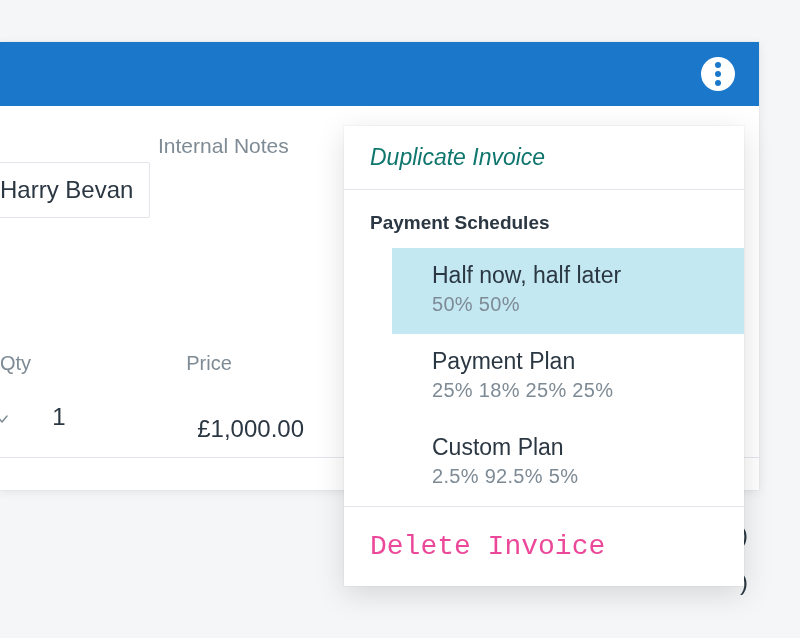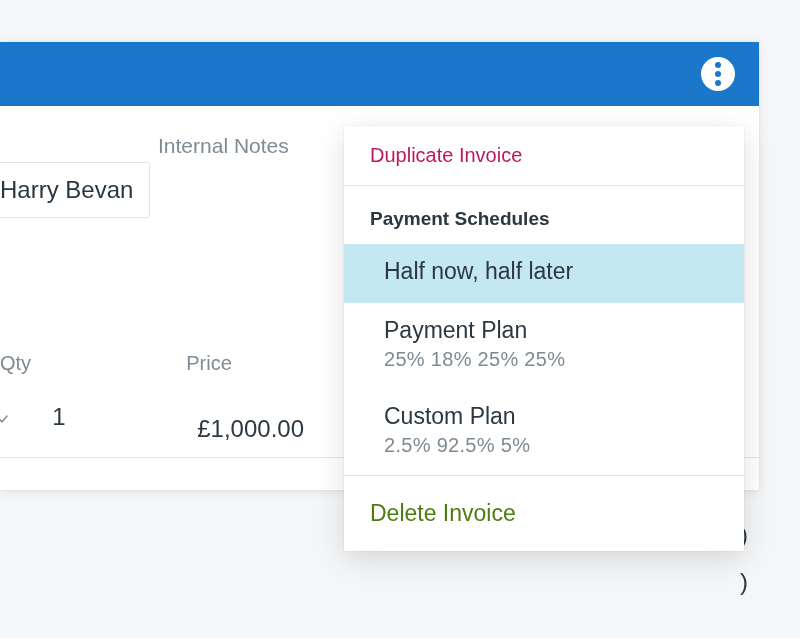--- a/index.html
+++ b/index.html
@@ -96,39 +96,41 @@
   .popover {
     position: absolute;
     top: 20px;
     left: 344px;
     width: 400px;
     background: #fff;
     box-shadow: 0 8px 28px rgba(0,0,0,0.13), 0 0 1px rgba(0,0,0,0.18);
   }
   .popover .item {
     padding: 18px 26px;
-    font-size: 20px;
-    color: #be185d;
+    font-size: 23px;
+    color: #0f766e;
     cursor: pointer;
+    font-style: italic;
   }
   .popover .sep { height: 1px; background: #e2e5e9; margin: 0; }
   .popover .heading {
     padding: 22px 26px 14px;
     font-size: 19px;
     font-weight: 700;
     color: #2b3742;
   }
   .popover .schedule {
     padding: 14px 26px 18px 40px;
     cursor: pointer;
+    margin-left: 48px;
   }
   .popover .schedule.selected { background: #c3e8f2; }
   .popover .sched-title { font-size: 23px; color: #2b3742; }
   .popover .sched-sub { font-size: 20px; color: #7e8b95; margin-top: 4px; letter-spacing: 0.3px; }
-  .popover .danger { color: #4d7c0f; padding: 24px 26px; font-size: 23px; cursor: pointer; }
+  .popover .danger { color: #ec4899; padding: 24px 26px; font-size: 28px; cursor: pointer; font-family: Liberation Mono, monospace; }
 
   .trailing-paren {
     position: absolute;
     color: #2b3742;
     font-size: 24px;
   }
 </style>
 </head>
 <body>
 
@@ -168,20 +170,21 @@
     <div class="trailing-paren" style="left:740px; top:415px;">)</div>
     <div class="trailing-paren" style="left:740px; top:462px;">)</div>
 
     <div class="popover">
       <div class="item">Duplicate Invoice</div>
       <div class="sep"></div>
       <div class="heading">Payment Schedules</div>
 
       <div class="schedule selected">
         <div class="sched-title">Half now, half later</div>
+        <div class="sched-sub">50% 50%</div>
       </div>
       <div class="schedule">
         <div class="sched-title">Payment Plan</div>
         <div class="sched-sub">25% 18% 25% 25%</div>
       </div>
       <div class="schedule">
         <div class="sched-title">Custom Plan</div>
         <div class="sched-sub">2.5%  92.5% 5%</div>
       </div>
 

